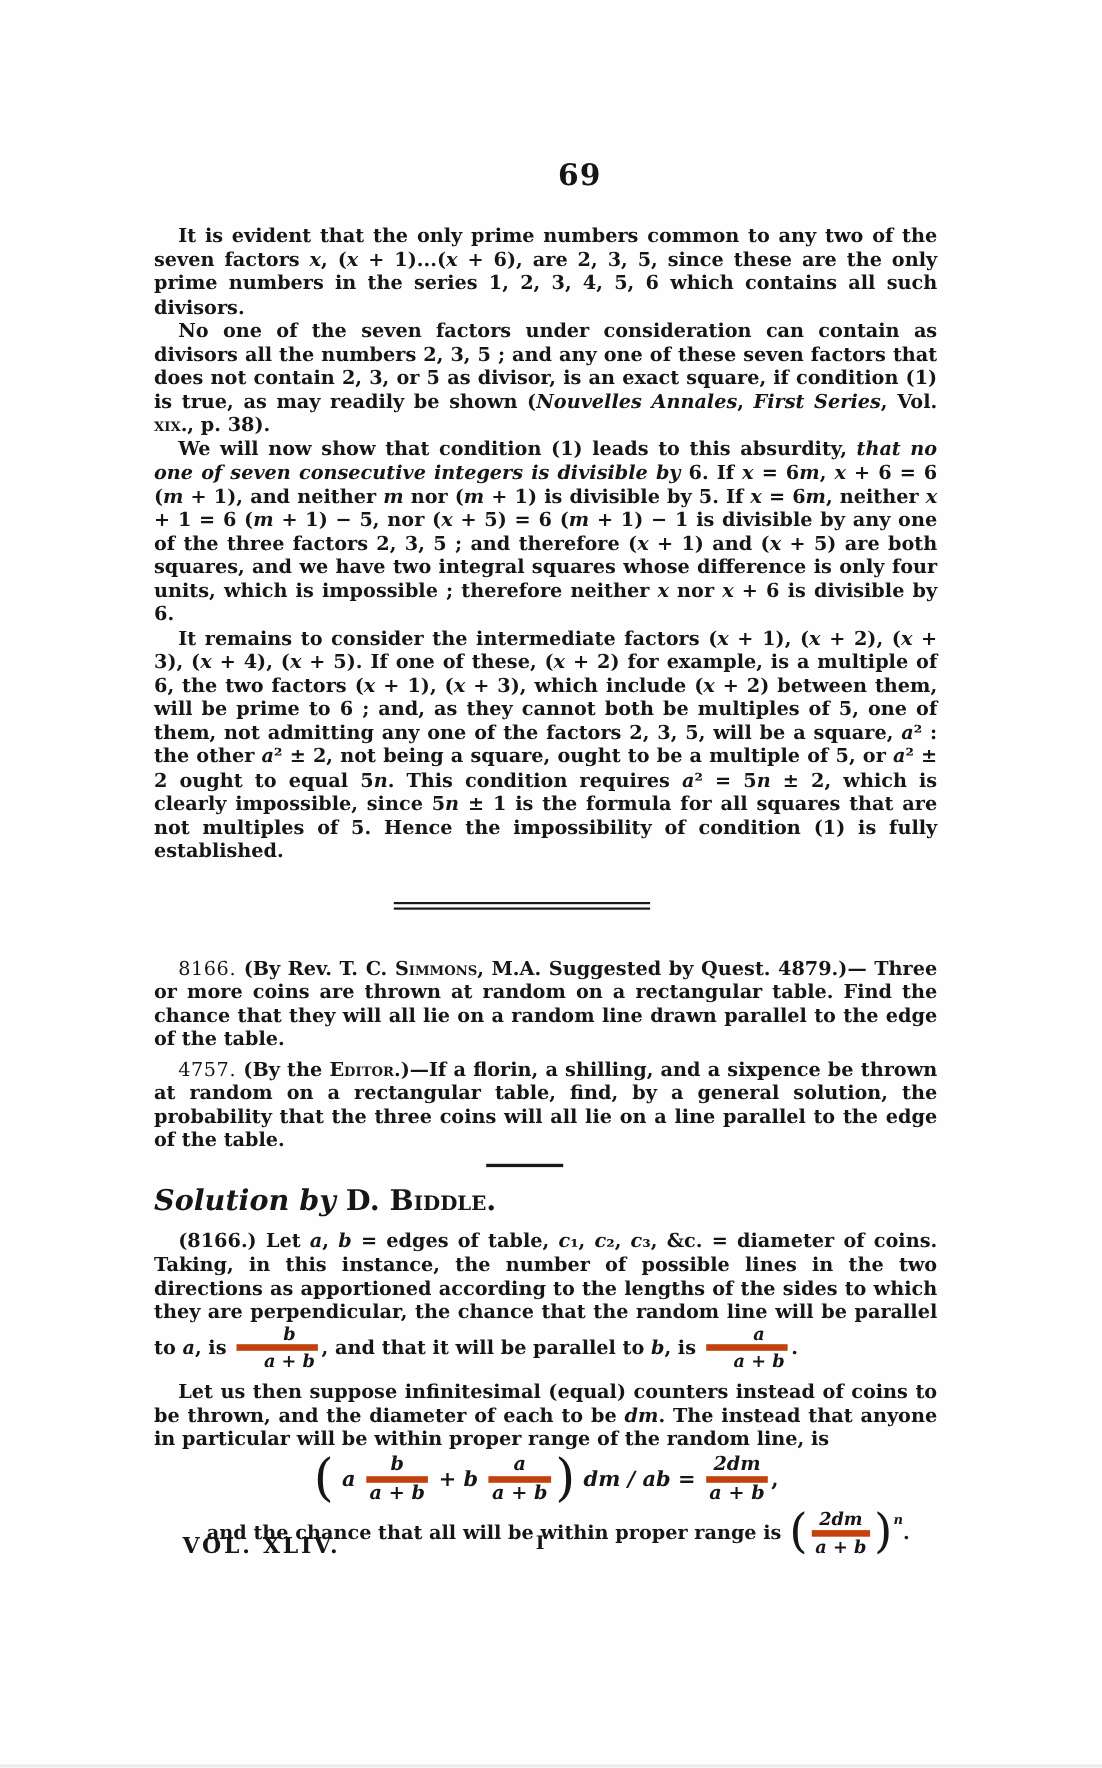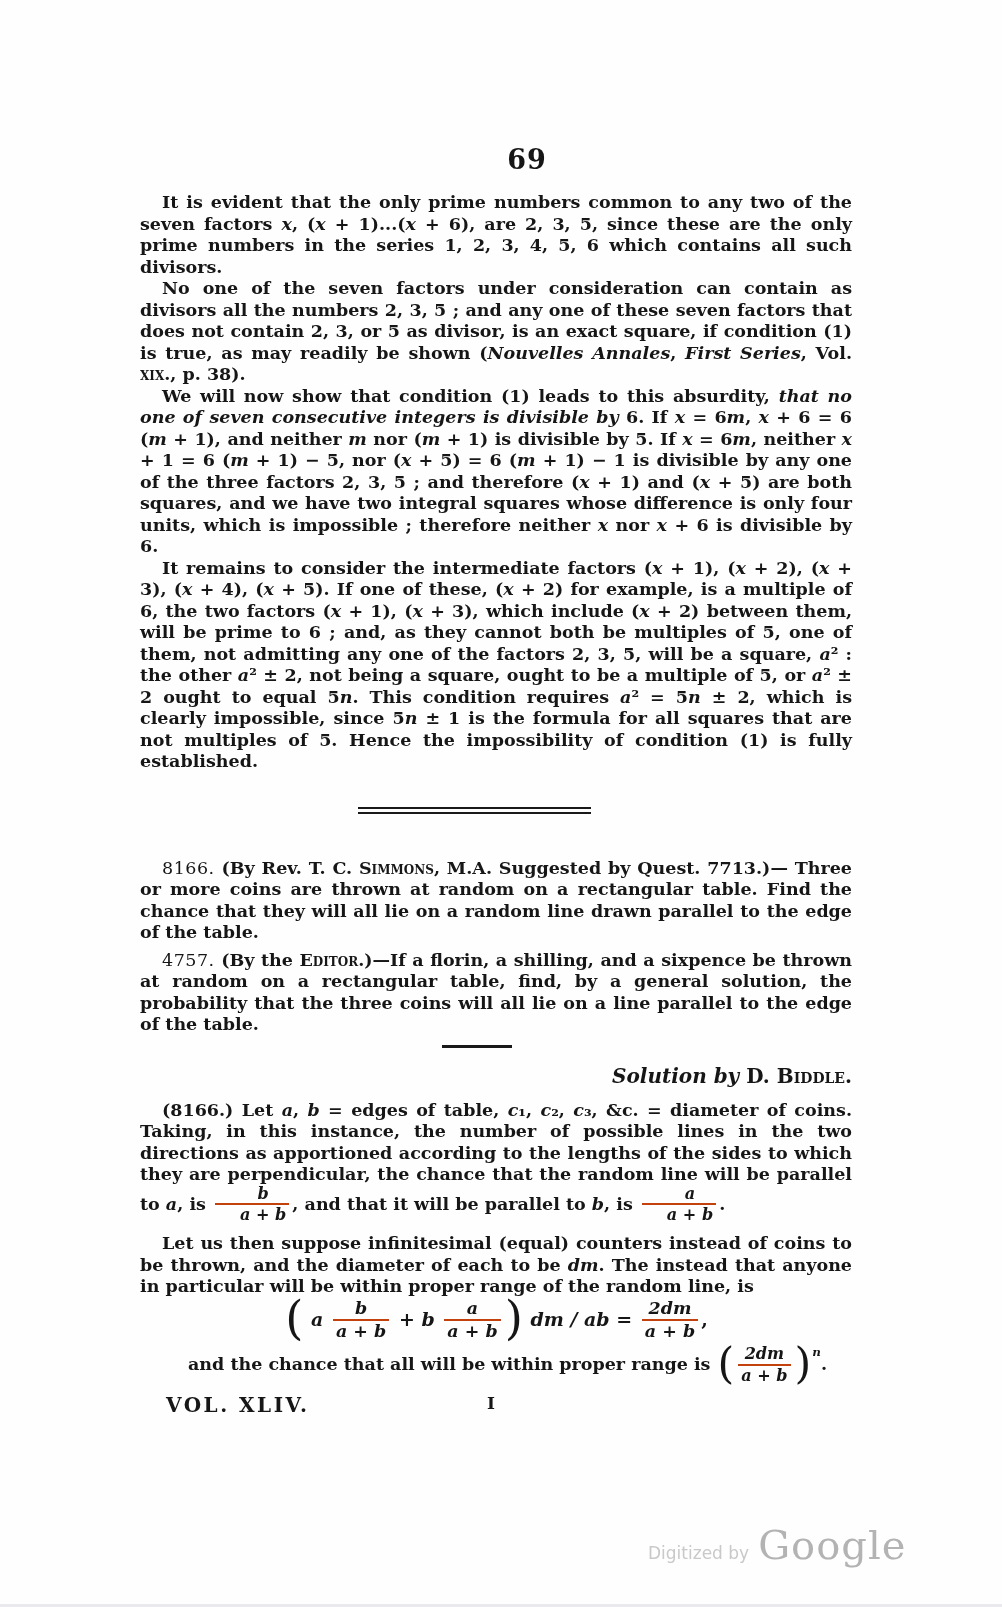--- a/index.html
+++ b/index.html
@@ -2,41 +2,41 @@
 <html><head>
 <meta charset="utf-8">
 <style>
   html,body{margin:0;padding:0;background:#ffffff;}
   .page{
     position:relative;width:1002px;height:1607px;background:#fefefe;overflow:hidden;
     font-family:"DejaVu Serif","Liberation Serif",serif;color:#161616;font-weight:700;
   }
   .pageno{position:absolute;top:144px;left:0;width:100%;text-align:center;
     font-size:27px;letter-spacing:1px;padding-left:26px;}
-  .flow{position:absolute;left:140px;top:192px;width:712px;}
+  .flow{position:absolute;left:140px;top:205px;width:712px;}
   .para{margin:0;font-size:17.5px;line-height:21.5px;text-align:justify;text-indent:22px;}
   .rule-double{width:233px;height:3px;border-top:2.5px solid #191919;border-bottom:2.5px solid #191919;
     margin:34px 0 0 218px;}
   .rule-short{width:70px;height:3.2px;background:#191919;margin:9px 0 0 302px;}
-  .sol-heading{margin-top:16px;text-align:right;font-size:20px;text-indent:0;}
+  .sol-heading{margin-top:16px;text-align:left;font-size:26px;text-indent:0;}
   .q1{margin-top:44px;}
   .q2{margin-top:6px;}
   .sp1{margin-top:12px;}
   .sp2{margin-top:8px;}
   .formula{margin-top:2px;text-align:center;font-size:19px;text-indent:0;line-height:24px;}
   .closing{margin-top:4px;text-indent:0;text-align:left;margin-left:48px;}
   .seg-i{font-style:italic;}
   .seg-sc{font-variant:small-caps;}
   .seg-b{font-weight:400;letter-spacing:0.5px;}
   .seg-sup{font-size:68%;font-style:italic;position:relative;top:-14px;}
   .seg-bigp{font-size:245%;vertical-align:middle;line-height:0;position:relative;top:-3px;padding:0 1px;font-weight:400;}
   .frac{display:inline-block;vertical-align:middle;text-align:center;font-style:italic;
     line-height:1.1;position:relative;top:-1px;margin:0 3px;}
   .frac .num{display:block;font-size:0.92em;padding:0 3px 1px;}
-  .frac .den{display:block;font-size:0.92em;border-top:2px solid #c2410c;padding:1px 3px 0;}
+  .frac .den{display:block;font-size:0.92em;border-top:6px solid #c2410c;padding:1px 3px 0;}
   .footer-vol{position:absolute;left:166px;top:1393px;font-size:20px;letter-spacing:2.5px;}
   .footer-sig{position:absolute;left:487px;top:1393px;font-size:17px;letter-spacing:1px;}
   .watermark{position:absolute;left:648px;top:1522px;display:flex;align-items:baseline;gap:9px;
     font-weight:400;}
   .wm-pre{font-family:"DejaVu Sans","Liberation Sans",sans-serif;font-size:17px;color:#c9c9c9;}
   .wm-logo{font-family:"DejaVu Serif","Liberation Serif",serif;font-size:40px;color:#b3b3b3;letter-spacing:1px;}
   .bottom-edge{position:absolute;left:0;bottom:0;width:100%;height:3px;background:#eaeaee;}
 </style>
 </head>
 <body>
@@ -46,38 +46,34 @@
   <div class="pageno">69</div>
 
   <div class="flow">
     <p class="para"><span>It is evident that the only prime numbers common to any two of the seven factors </span><span class="seg-i">x</span><span>, (</span><span class="seg-i">x</span><span> + 1)...(</span><span class="seg-i">x</span><span> + 6), are 2, 3, 5, since these are the only prime numbers in the series 1, 2, 3, 4, 5, 6 which contains all such divisors.</span></p>
     <p class="para"><span>No one of the seven factors under consideration can contain as divisors all the numbers 2, 3, 5 ; and any one of these seven factors that does not contain 2, 3, or 5 as divisor, is an exact square, if condition (1) is true, as may readily be shown (</span><span class="seg-i">Nouvelles Annales</span><span>, </span><span class="seg-i">First Series</span><span>, Vol. </span><span class="seg-sc">xix</span><span>., p. 38).</span></p>
     <p class="para"><span>We will now show that condition (1) leads to this absurdity, </span><span class="seg-i">that no one of seven consecutive integers is divisible by</span><span> 6.  If </span><span class="seg-i">x</span><span> = 6</span><span class="seg-i">m</span><span>, </span><span class="seg-i">x</span><span> + 6 = 6 (</span><span class="seg-i">m</span><span> + 1), and neither </span><span class="seg-i">m</span><span> nor (</span><span class="seg-i">m</span><span> + 1) is divisible by 5.  If </span><span class="seg-i">x</span><span> = 6</span><span class="seg-i">m</span><span>, neither </span><span class="seg-i">x</span><span> + 1 = 6 (</span><span class="seg-i">m</span><span> + 1) − 5, nor (</span><span class="seg-i">x</span><span> + 5) = 6 (</span><span class="seg-i">m</span><span> + 1) − 1 is divisible by any one of the three factors 2, 3, 5 ; and therefore (</span><span class="seg-i">x</span><span> + 1) and (</span><span class="seg-i">x</span><span> + 5) are both squares, and we have two integral squares whose difference is only four units, which is impossible ;  therefore neither </span><span class="seg-i">x</span><span> nor </span><span class="seg-i">x</span><span> + 6 is divisible by 6.</span></p>
     <p class="para"><span>It remains to consider the intermediate factors (</span><span class="seg-i">x</span><span> + 1), (</span><span class="seg-i">x</span><span> + 2), (</span><span class="seg-i">x</span><span> + 3), (</span><span class="seg-i">x</span><span> + 4), (</span><span class="seg-i">x</span><span> + 5).  If one of these, (</span><span class="seg-i">x</span><span> + 2) for example, is a multiple of 6, the two factors (</span><span class="seg-i">x</span><span> + 1), (</span><span class="seg-i">x</span><span> + 3), which include (</span><span class="seg-i">x</span><span> + 2) between them, will be prime to 6 ; and, as they cannot both be multiples of 5, one of them, not admitting any one of the factors 2, 3, 5, will be a square, </span><span class="seg-i">a</span><span>² :  the other </span><span class="seg-i">a</span><span>² ± 2, not being a square, ought to be a multiple of 5, or </span><span class="seg-i">a</span><span>² ± 2 ought to equal 5</span><span class="seg-i">n</span><span>.  This condition requires </span><span class="seg-i">a</span><span>² = 5</span><span class="seg-i">n</span><span> ± 2, which is clearly impossible, since 5</span><span class="seg-i">n</span><span> ± 1 is the formula for all squares that are not multiples of 5.  Hence the impossibility of condition (1) is fully established.</span></p>
 
     <div class="rule-double"></div>
 
-    <p class="para q1"><span class="seg-b">8166.</span><span>  (By Rev. T. C. </span><span class="seg-sc">Simmons</span><span>, M.A.  Suggested by Quest. 7713.)— Three or more coins are thrown at random on a rectangular table.  Find the chance that they will all lie on a random line drawn parallel to the edge of the table.</span></p>
+    <p class="para q1"><span class="seg-b">8166.</span><span>  (By Rev. T. C. </span><span class="seg-sc">Simmons</span><span>, M.A.  Suggested by Quest. 4879.)— Three or more coins are thrown at random on a rectangular table.  Find the chance that they will all lie on a random line drawn parallel to the edge of the table.</span></p>
     <p class="para q2"><span class="seg-b">4757.</span><span>  (By the </span><span class="seg-sc">Editor</span><span>.)—If a florin, a shilling, and a sixpence be thrown at random on a rectangular table, find, by a general solution, the probability that the three coins will all lie on a line parallel to the edge of the table.</span></p>
 
     <div class="rule-short"></div>
 
     <div class="sol-heading"><span class="seg-i">Solution by</span><span> D. </span><span class="seg-sc">Biddle</span><span>.</span></div>
 
     <p class="para sp1"><span>(8166.)  Let  </span><span class="seg-i">a</span><span>, </span><span class="seg-i">b</span><span> = edges of table, </span><span class="seg-i">c</span><span>₁, </span><span class="seg-i">c</span><span>₂, </span><span class="seg-i">c</span><span>₃, &amp;c. = diameter of coins. Taking, in this instance, the number of possible lines in the two directions as apportioned according to the lengths of the sides to which they are perpendicular, the chance that the random line will be parallel to </span><span class="seg-i">a</span><span>, is </span><span class="frac"><span class="num">b</span><span class="den">a + b</span></span><span>,  and that it will be parallel to </span><span class="seg-i">b</span><span>, is </span><span class="frac"><span class="num">a</span><span class="den">a + b</span></span><span>.</span></p>
     <p class="para sp2"><span>Let us then suppose infinitesimal (equal) counters instead of coins to be thrown, and the diameter of each to be </span><span class="seg-i">dm</span><span>.  The instead that anyone in particular will be within proper range of the random line, is</span></p>
 
     <div class="formula"><span class="seg-bigp">(</span><span class="seg-i"> a </span><span class="frac"><span class="num">b</span><span class="den">a + b</span></span><span> + </span><span class="seg-i">b </span><span class="frac"><span class="num">a</span><span class="den">a + b</span></span><span class="seg-bigp">)</span><span> </span><span class="seg-i">dm / ab</span><span> = </span><span class="frac"><span class="num">2dm</span><span class="den">a + b</span></span><span>,</span></div>
 
     <p class="para closing"><span>and the chance that all will be within proper range is </span><span class="seg-bigp">(</span><span class="frac"><span class="num">2dm</span><span class="den">a + b</span></span><span class="seg-bigp">)</span><span class="seg-sup">n</span><span>.</span></p>
   </div>
 
   <div class="footer-vol">VOL. XLIV.</div>
   <div class="footer-sig">I</div>
 
-  <div class="watermark">
-    <span class="wm-pre">Digitized by</span>
-    <span class="wm-logo">Google</span>
-  </div>
 
   <div class="bottom-edge"></div>
 
 </div>
 
 </body></html>

